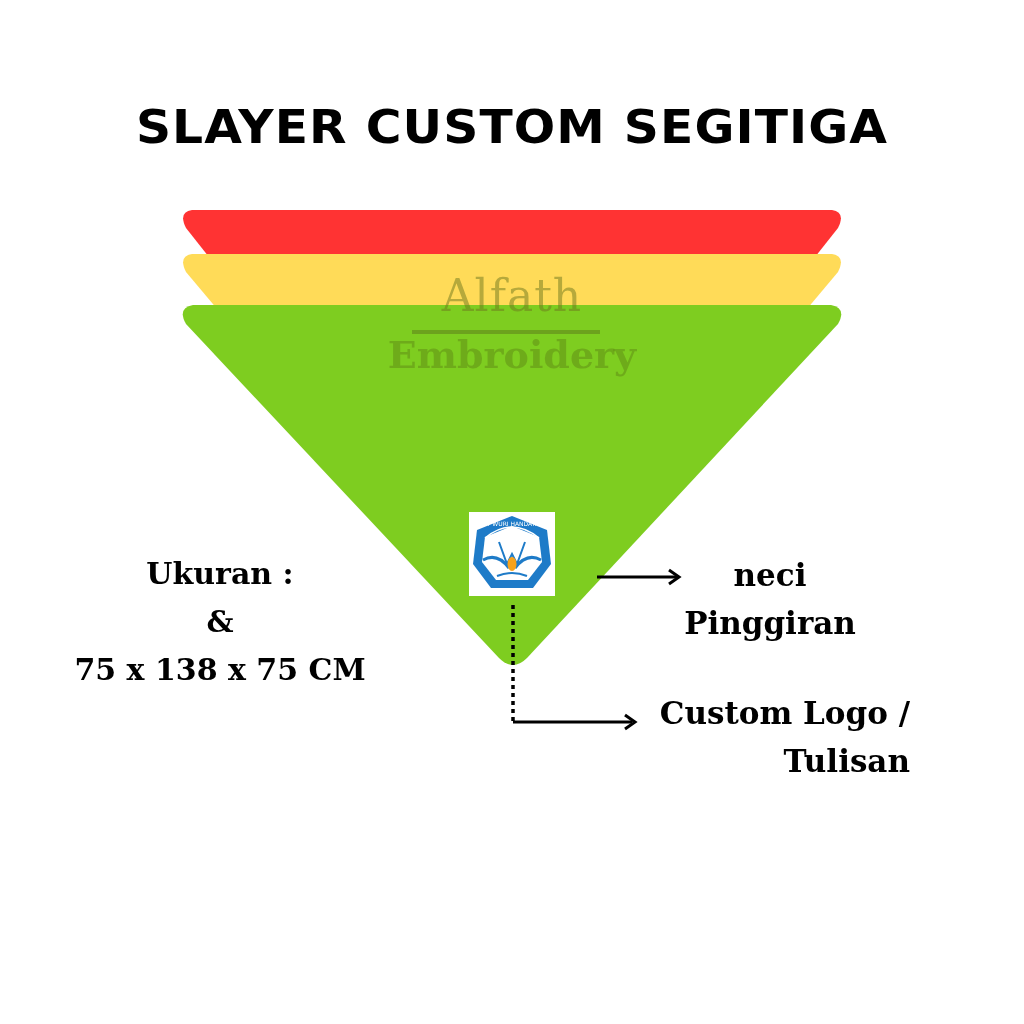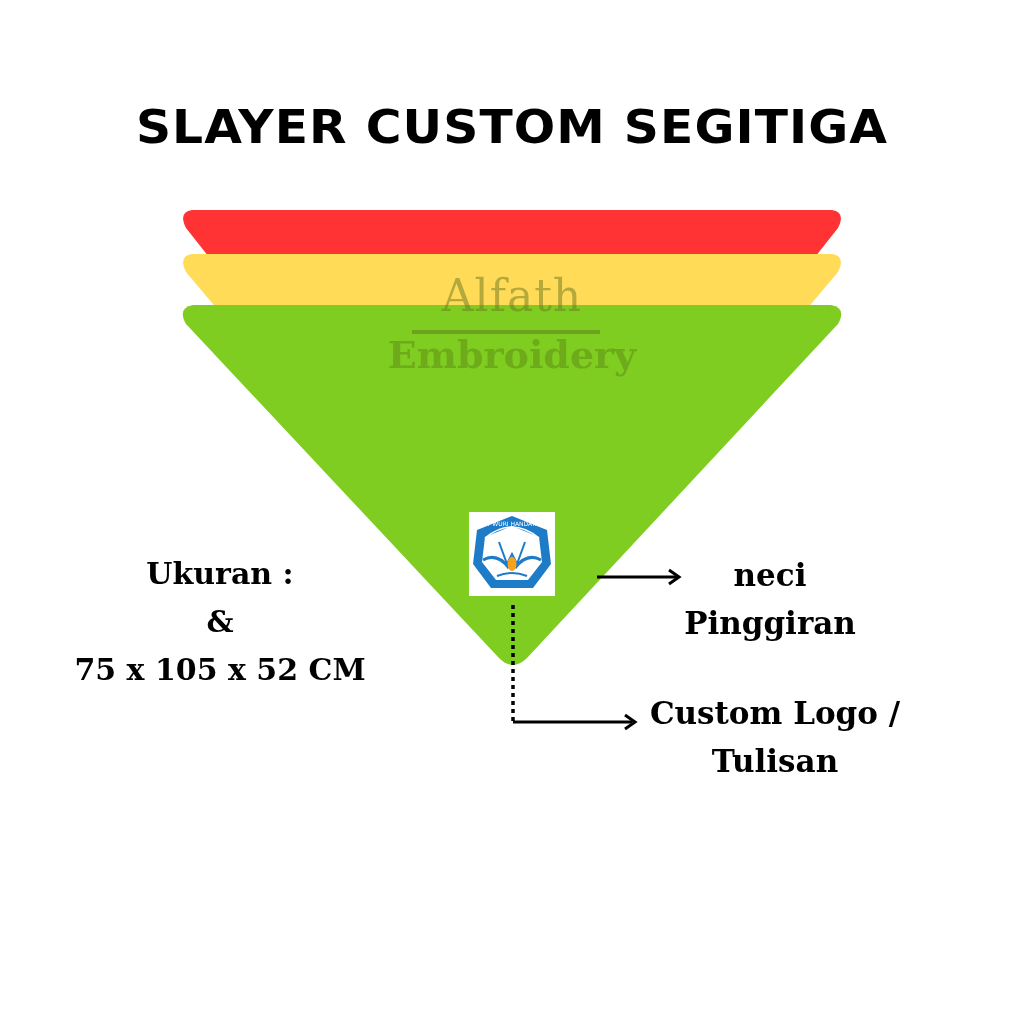--- a/index.html
+++ b/index.html
@@ -12,21 +12,21 @@
   .wm { position:absolute; left:0; width:1024px; text-align:center; color:rgba(80,110,20,0.45); }
   .wm-alfath { top:270px; font-family:"DejaVu Serif", serif; font-size:44px; font-weight:normal;
                letter-spacing:1px; color:rgba(110,120,30,0.5); }
   .wm-line { position:absolute; left:412px; top:330px; width:188px; height:4px; background:rgba(90,120,25,0.5); }
   .wm-emb { top:332px; font-family:"DejaVu Serif", serif; font-weight:bold; font-size:38px; color:rgba(90,130,20,0.45); }
   .logo { position:absolute; left:469px; top:512px; width:86px; height:84px; background:#fff; }
   .label { position:absolute; font-family:"DejaVu Serif", serif; font-weight:bold; color:#000;
            text-align:center; line-height:48px;margin-top:13px; }
   .size-block { left:70px; top:537px; width:300px; font-size:30px; }
   .pinggiran { left:670px; top:538px; width:200px; font-size:31px; }
-  .custom-logo { left:640px; top:676px; width:270px; font-size:31px; }
+  .custom-logo { left:640px; top:676px; width:270px; font-size:31px;text-align:right; }
 </style>
 </head>
 <body>
 
 <div class="title">SLAYER CUSTOM SEGITIGA</div>
 
 <svg class="shapes" width="1024" height="1024" viewBox="0 0 1024 1024">
 
   <path d="M192 210 L832 210 Q846 212 838 228 L512 640 L186 228 Q178 212 192 210 Z" fill="#FF3333"></path>
 
@@ -59,21 +59,21 @@
     <path d="M30 30 L38 52 L43 42 L48 52 L56 30" fill="none" stroke="#1E7BC8" stroke-width="2"></path>
     <path d="M14 48 Q28 40 40 56 M72 48 Q58 40 46 56" fill="none" stroke="#1E7BC8" stroke-width="3"></path>
     <ellipse cx="43" cy="52" rx="4.5" ry="7" fill="#F7A21B"></ellipse>
     <path d="M28 64 Q43 58 58 64" fill="none" stroke="#1E7BC8" stroke-width="2"></path>
   </svg>
 </div>
 
 <div class="label size-block">
   <div>Ukuran :</div>
   <div>&amp;</div>
-  <div>75 x 105 x 52 CM</div>
+  <div>75 x 138 x 75 CM</div>
 </div>
 
 <div class="label pinggiran">
   <div>neci</div>
   <div>Pinggiran</div>
 </div>
 
 <div class="label custom-logo">
   <div>Custom Logo /</div>
   <div>Tulisan</div>

